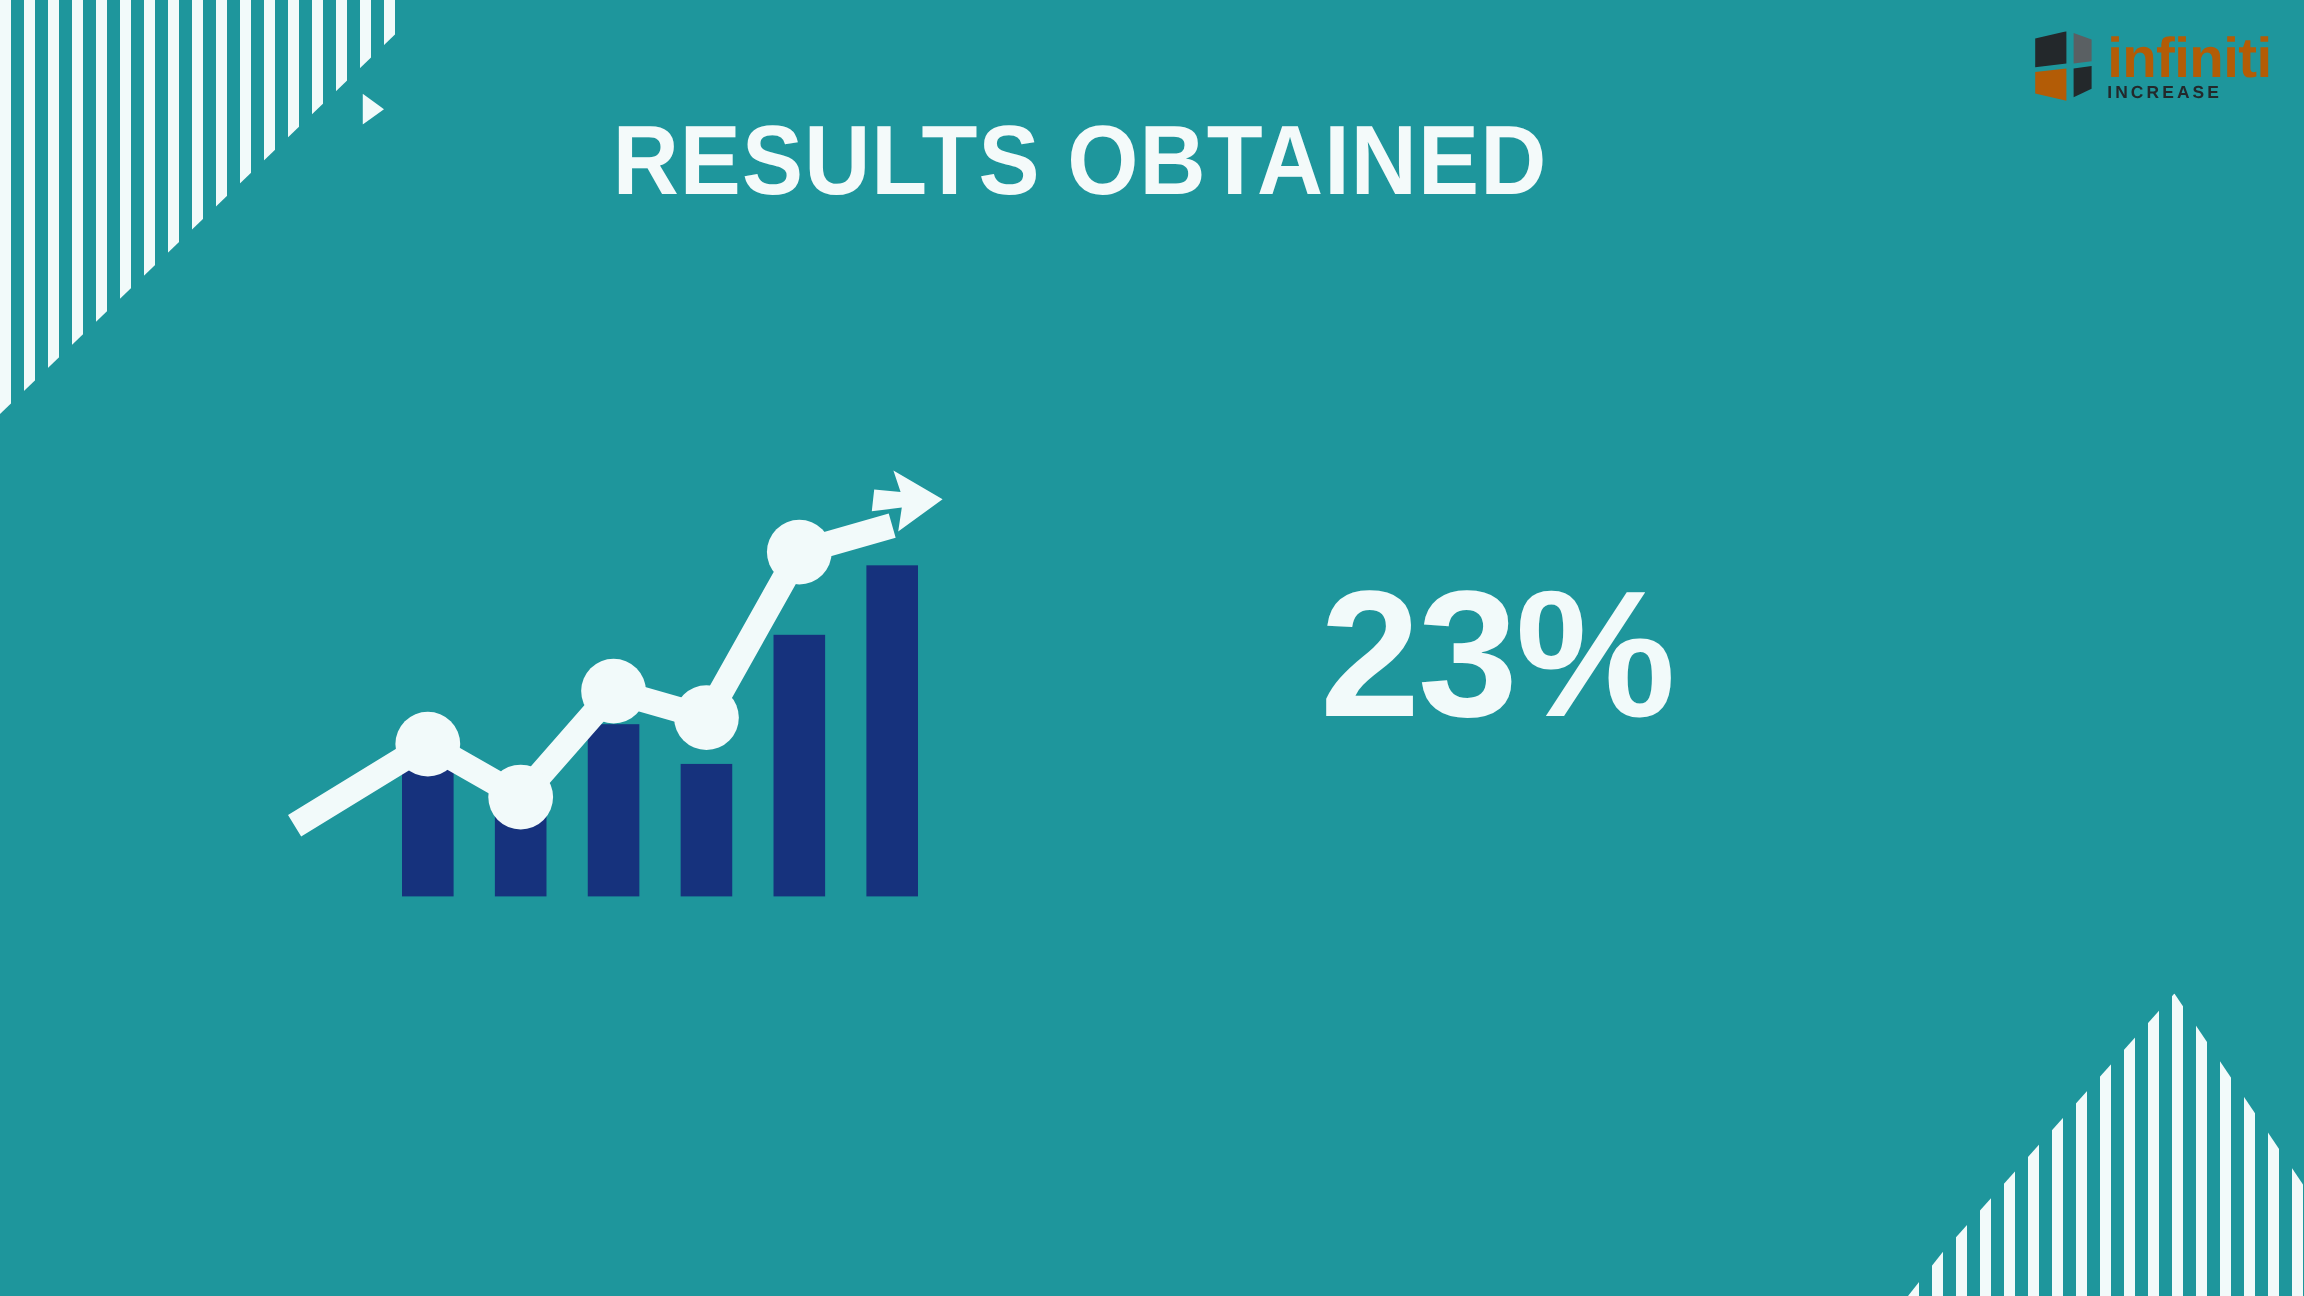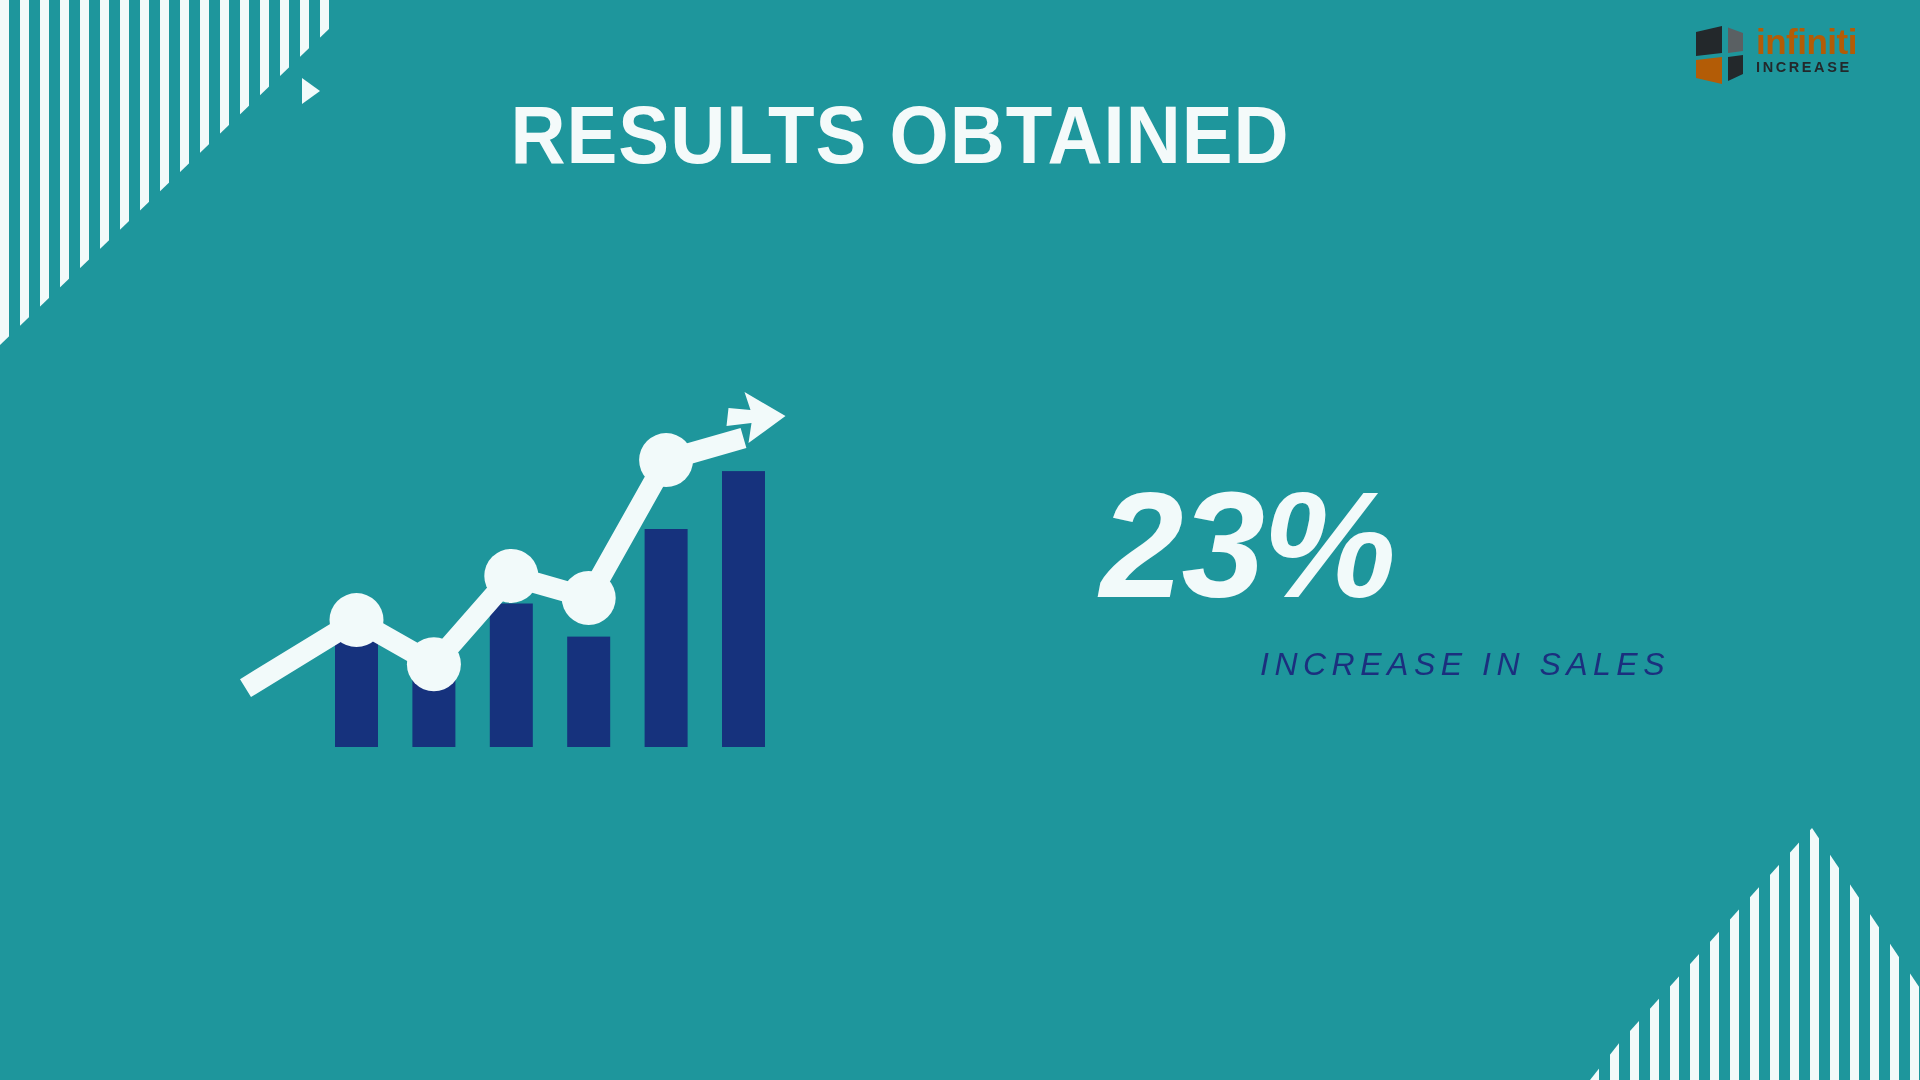--- a/index.html
+++ b/index.html
@@ -35,21 +35,21 @@
         rgba(0,0,0,0) 9px, rgba(0,0,0,0) 20px);
     -webkit-clip-path:polygon(0 100%, 29px 86%, 222px 10px, 100% 65%, 100% 100%);
     clip-path:polygon(0 100%, 29px 86%, 222px 10px, 100% 65%, 100% 100%);
   }
 
   
   .logo { position:absolute; left:1694px; top:24px; width:196px; height:64px; }
   .logo-mark { position:absolute; left:0; top:2px; width:60px; height:60px; }
   .logo-text { position:absolute; left:62px; top:2px; }
   .logo-word {
-    display:block; font-size:35px; font-weight:bold; line-height:0.92;
+    display:block; font-size:47px; font-weight:bold; line-height:0.92;
     color:#b35c06; letter-spacing:-0.5px;
   }
   .logo-sub {
     display:block; font-size:14.5px; font-weight:bold; line-height:1;
     color:#23282b; letter-spacing:2.6px; margin-top:2px;
   }
 
   
   .headline {
     position:absolute; left:0; top:88px; width:1800px;
@@ -58,21 +58,21 @@
     color:#f4fafa; letter-spacing:1px;
     font-family:"Liberation Sans Narrow","Liberation Sans", sans-serif;
     transform:scaleX(0.93); transform-origin:center top;
   }
 
   
   .chart { position:absolute; left:300px; top:410px; width:470px; height:345px; }
   .chart svg { display:block; width:470px; height:345px; overflow:visible; }
 
   
-  .stat { position:absolute; left:1080px; top:470px; width:700px;font-style:italic; }
+  .stat { position:absolute; left:1080px; top:470px; width:700px; }
   .stat-value {
     font-size:150px; font-weight:bold; line-height:1;
     color:#f2fafa; letter-spacing:-2px;
     text-align:left; padding-left:20px;
   }
   .stat-label {
     margin-top:26px; padding-left:180px;
     font-size:32px; font-weight:400; letter-spacing:5.5px;
     color:#1b2f7e;
   }
@@ -120,14 +120,13 @@
       <circle cx="211.3" cy="165.9" r="27"></circle>
       <circle cx="288.7" cy="188.0" r="27"></circle>
       <circle cx="366.1" cy="50.1" r="27"></circle>
     </g>
     <polygon points="444.5,-18 485.5,6 448.5,33 451.5,13 426.5,16 428.5,-2 450.5,0" fill="#f2fafa"></polygon>
   </svg>
 </div>
 
 <div class="stat">
   <div class="stat-value">23%</div>
-  <div class="stat-label">INCREASE IN SALES</div>
 </div>
 
 </body></html>

